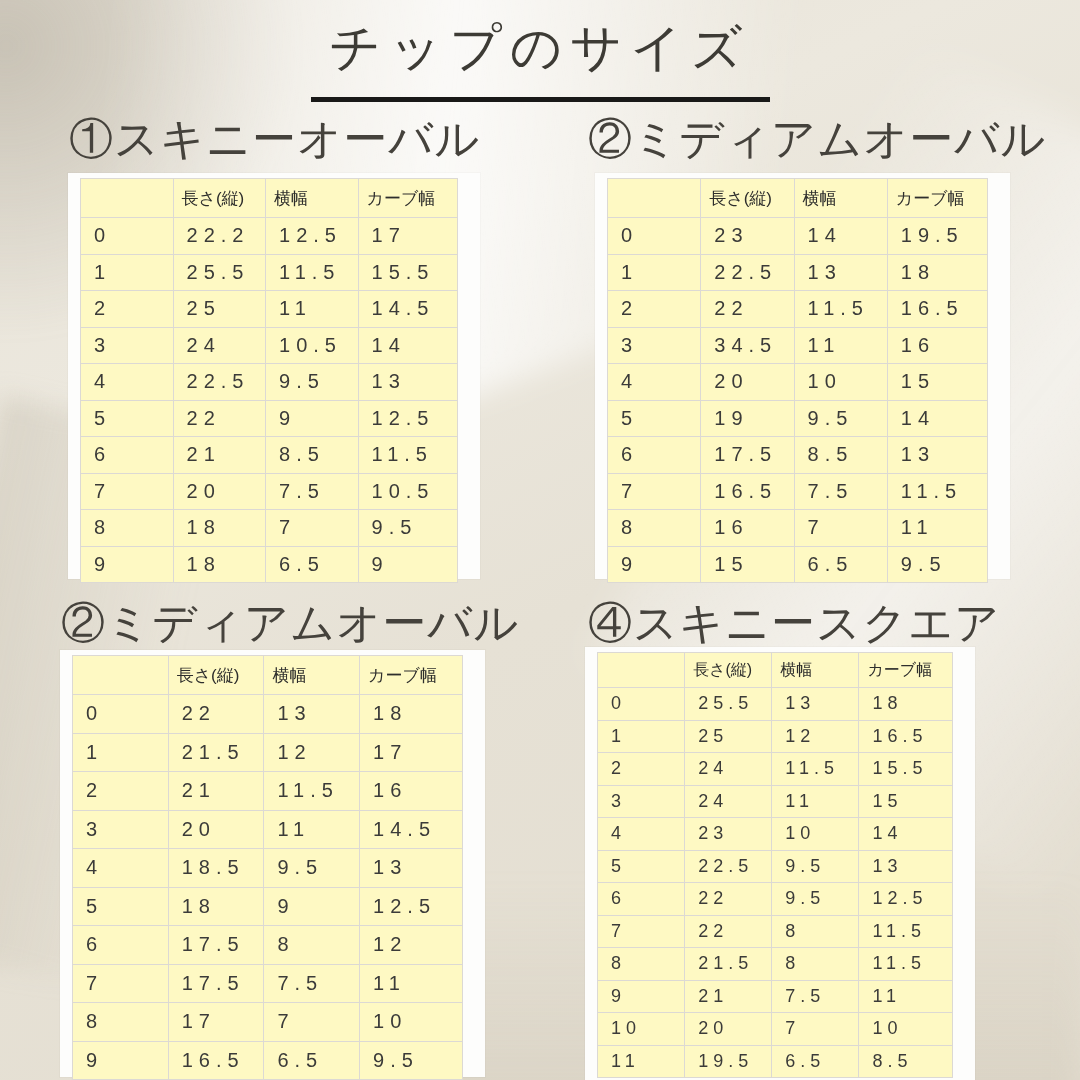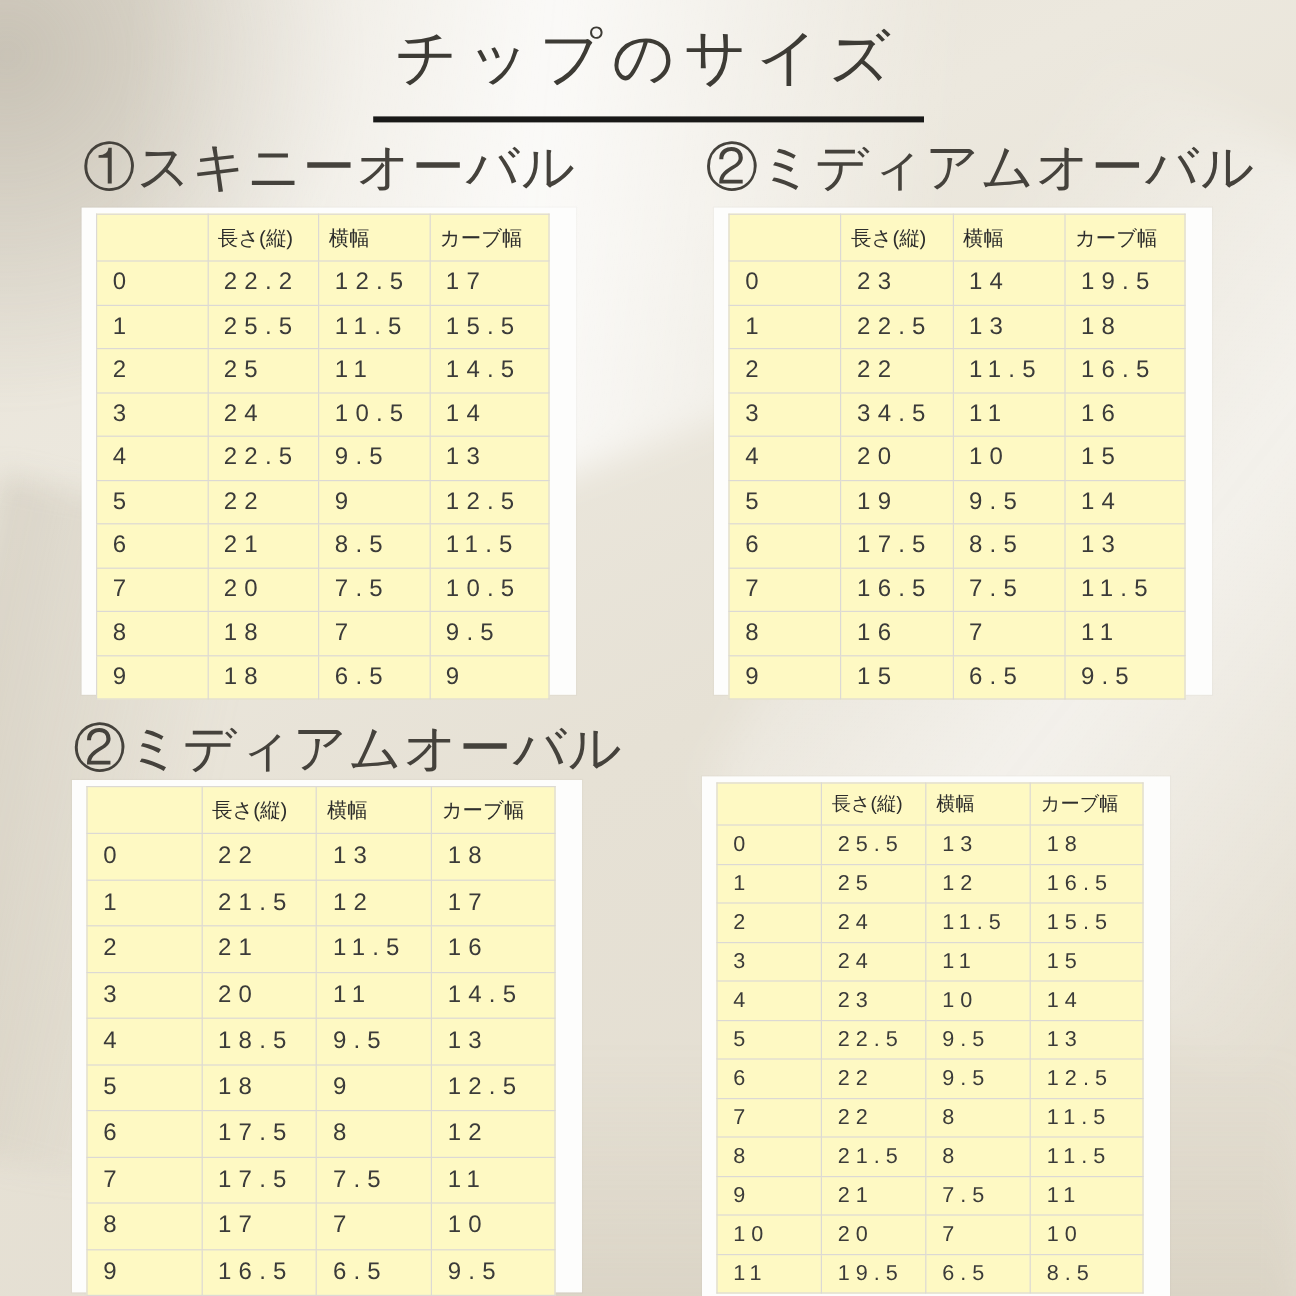--- a/index.html
+++ b/index.html
@@ -64,20 +64,21 @@
   <div class="fold fold-bright-2"></div>
   <div class="fold fold-dark-2"></div>
   <div class="fold fold-dark-3"></div>
 
   <h1 class="page-title">チップのサイズ</h1>
   <div class="title-rule"></div>
 
   <h2 class="section-heading h2">②ミディアムオーバル</h2>
   <h2 class="section-heading h1">①スキニーオーバル</h2>
   <h2 class="section-heading h3">②ミディアムオーバル</h2>
+  <h2 class="section-heading h4">④スキニースクエア</h2>
 
   <div class="panel p1">
     <table>
         <thead>
           <tr>
             <th></th>
             <th>長さ(縦)</th>
             <th>横幅</th>
             <th>カーブ幅</th>
           </tr>

